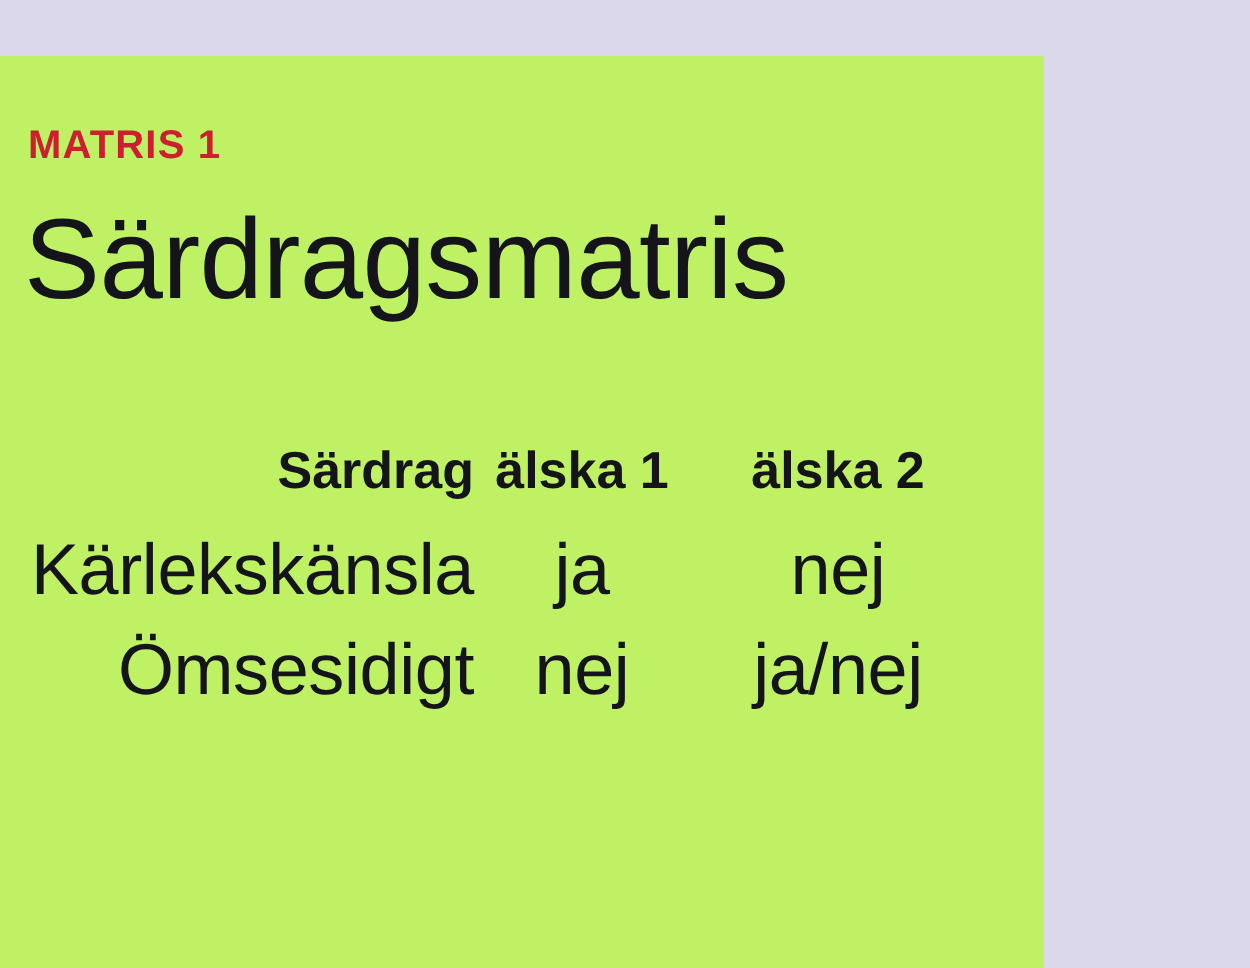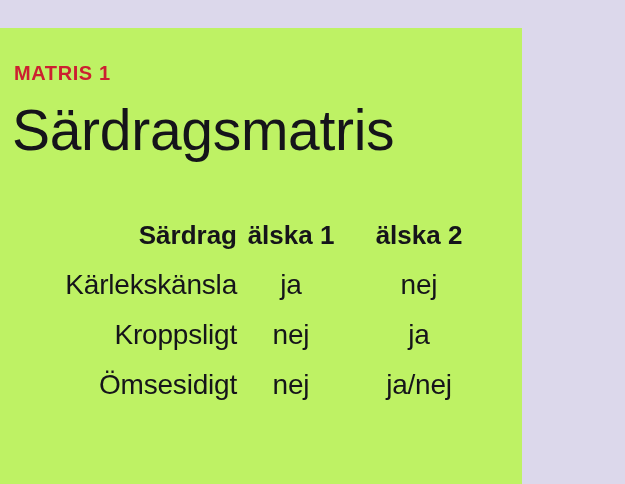--- a/index.html
+++ b/index.html
@@ -64,21 +64,21 @@
 
   .matrix col.c-feature { width: 223px; }
   .matrix col.c-val1    { width: 108px; }
   .matrix col.c-val2    { width: 148px; }
 
   .matrix th,
   .matrix td {
     padding: 0;
     border: 0;
     font-family: "Liberation Sans", sans-serif;
-    font-size: 28px;
+    font-size: 36px;
     color: #15141a;
     line-height: 50px;
     height: 50px;
     white-space: nowrap;
     vertical-align: middle;
   }
 
   .matrix thead th {
     font-weight: bold;
     letter-spacing: 0px;
@@ -115,25 +115,20 @@
         <th class="col-value">älska 2</th>
       </tr>
     </thead>
     <tbody>
       <tr>
         <td class="col-feature">Kärlekskänsla</td>
         <td class="col-value">ja</td>
         <td class="col-value">nej</td>
       </tr>
       <tr>
-        <td class="col-feature">Kroppsligt</td>
-        <td class="col-value">nej</td>
-        <td class="col-value">ja</td>
-      </tr>
-      <tr>
         <td class="col-feature">Ömsesidigt</td>
         <td class="col-value">nej</td>
         <td class="col-value">ja/nej</td>
       </tr>
     </tbody>
   </table>
 
 </div>
 
 </body></html>

